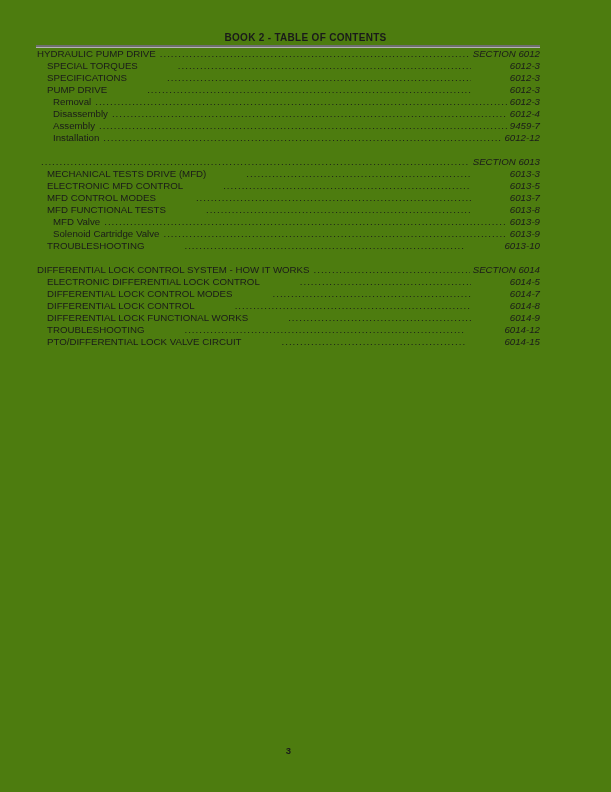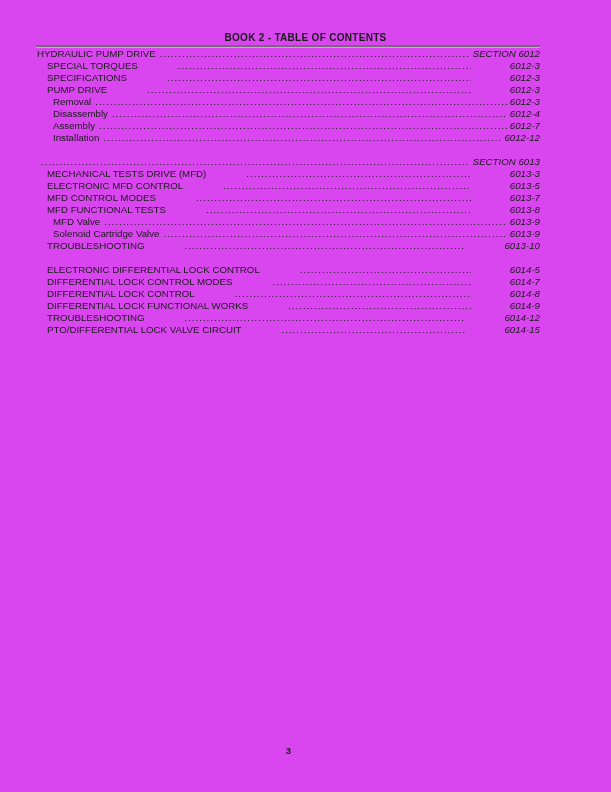--- a/index.html
+++ b/index.html
@@ -1,20 +1,20 @@
 <!DOCTYPE html>
 <html style="--text-color: #1a1a1a; --rule-color: #6f6f6f;"><head>
 <meta charset="utf-8">
 <style>
   html, body { margin: 0; padding: 0; background: #ffffff; }
   .page {
     position: relative;
     width: 611px;
     height: 792px;
-    background: #d946ef;
+    background: #4d7c0f;
     font-family: "Liberation Sans", sans-serif;
     color: var(--text-color, #1a1a1a);
     overflow: hidden;
   }
   .header {
     position: absolute;
     top: 32px;
     left: 0;
     width: 611px;
     text-align: center;
@@ -111,21 +111,21 @@
     <span class="toc-page">6012-3</span>
   </div>
         <div class="toc-row level-2">
     <span class="toc-label">Disassembly</span>
     <span class="toc-leader"></span>
     <span class="toc-page">6012-4</span>
   </div>
         <div class="toc-row level-2">
     <span class="toc-label">Assembly</span>
     <span class="toc-leader"></span>
-    <span class="toc-page">6012-7</span>
+    <span class="toc-page">9459-7</span>
   </div>
         <div class="toc-row level-2">
     <span class="toc-label">Installation</span>
     <span class="toc-leader"></span>
     <span class="toc-page">6012-12</span>
   </div>
       </div>
       <div class="toc-section">
         <div class="toc-row level-0">
     <span class="toc-leader"></span>
@@ -161,20 +161,25 @@
     <span class="toc-leader"></span>
     <span class="toc-page">6013-9</span>
   </div>
         <div class="toc-row level-1">
     <span class="toc-label">TROUBLESHOOTING</span>
     <span class="toc-leader"></span>
     <span class="toc-page">6013-10</span>
   </div>
       </div>
       <div class="toc-section">
+        <div class="toc-row level-0">
+    <span class="toc-label">DIFFERENTIAL LOCK CONTROL SYSTEM - HOW IT WORKS</span>
+    <span class="toc-leader"></span>
+    <span class="toc-page">SECTION 6014</span>
+  </div>
         <div class="toc-row level-1">
     <span class="toc-label">ELECTRONIC DIFFERENTIAL LOCK CONTROL</span>
     <span class="toc-leader"></span>
     <span class="toc-page">6014-5</span>
   </div>
         <div class="toc-row level-1">
     <span class="toc-label">DIFFERENTIAL LOCK CONTROL MODES</span>
     <span class="toc-leader"></span>
     <span class="toc-page">6014-7</span>
   </div>

